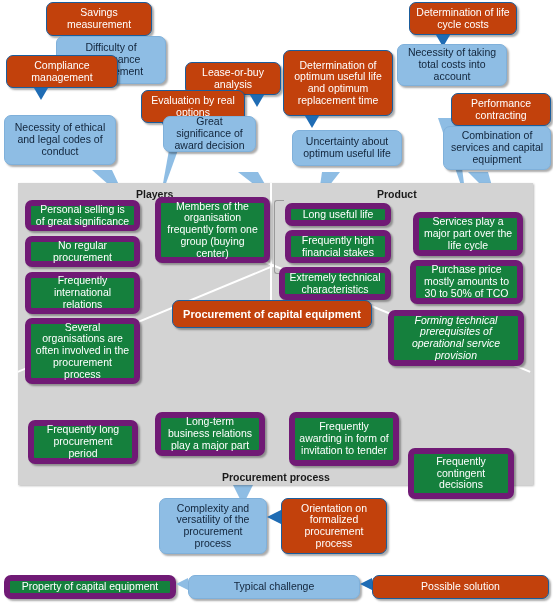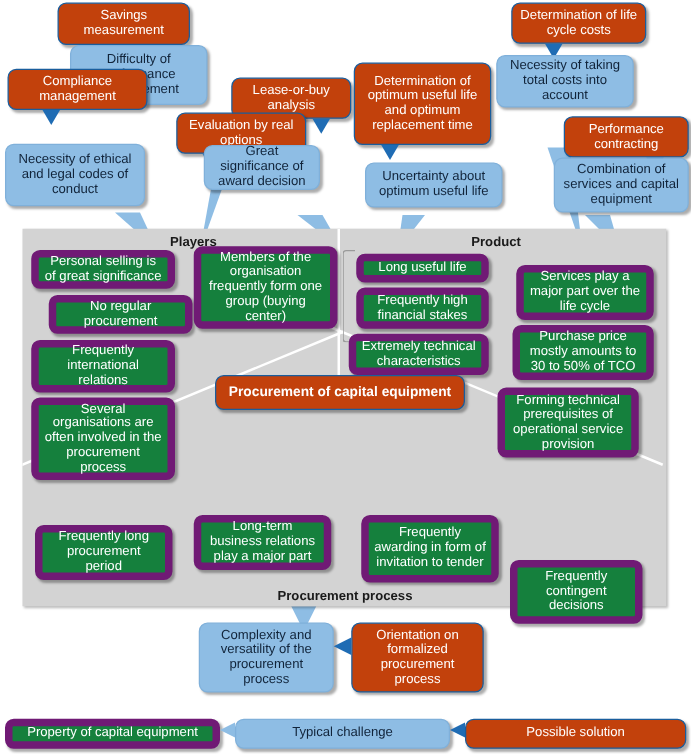--- a/index.html
+++ b/index.html
@@ -149,21 +149,21 @@
   </div>
   <div class="tail db" style="left:517px;top:126px;border-top:12px solid #1f6cb4;"></div>
 
   <div class="box lblue" style="left:443px;top:126px;width:108px;height:44px;">
     <span>Combination of services and capital equipment</span>
   </div>
 
   <div class="box gray" style="left:25px;top:200px;width:115px;height:31px;">
     <span>Personal selling is of great significance</span>
   </div>
-  <div class="box gray" style="left:25px;top:236px;width:115px;height:31px;margin-left:14px;">
+  <div class="box gray" style="left:25px;top:236px;width:115px;height:31px;">
     <span>No regular procurement</span>
   </div>
   <div class="box gray" style="left:25px;top:272px;width:115px;height:42px;">
     <span>Frequently international relations</span>
   </div>
   <div class="box gray" style="left:25px;top:318px;width:115px;height:66px;">
     <span>Several organisations are often involved in the procurement process</span>
   </div>
   <div class="box gray" style="left:155px;top:197px;width:115px;height:66px;">
     <span>Members of the organisation frequently form one group (buying center)</span>
@@ -177,21 +177,21 @@
   </div>
   <div class="box gray" style="left:279px;top:267px;width:112px;height:33px;">
     <span>Extremely technical characteristics</span>
   </div>
   <div class="box gray" style="left:413px;top:212px;width:110px;height:44px;">
     <span>Services play a major part over the life cycle</span>
   </div>
   <div class="box gray" style="left:410px;top:260px;width:113px;height:44px;">
     <span>Purchase price mostly amounts to 30 to 50% of TCO</span>
   </div>
-  <div class="box gray" style="left:398px;top:310px;width:113px;height:56px;">
+  <div class="box gray" style="left:388px;top:310px;width:136px;height:56px;font-style:italic;">
     <span>Forming technical prerequisites of operational service provision</span>
   </div>
 
   <div class="box dblue b" style="left:172px;top:300px;width:200px;height:28px;font-size:11px;">
     <span>Procurement of capital equipment</span>
   </div>
 
   <div class="box gray" style="left:28px;top:420px;width:110px;height:44px;">
     <span>Frequently long procurement period</span>
   </div>

